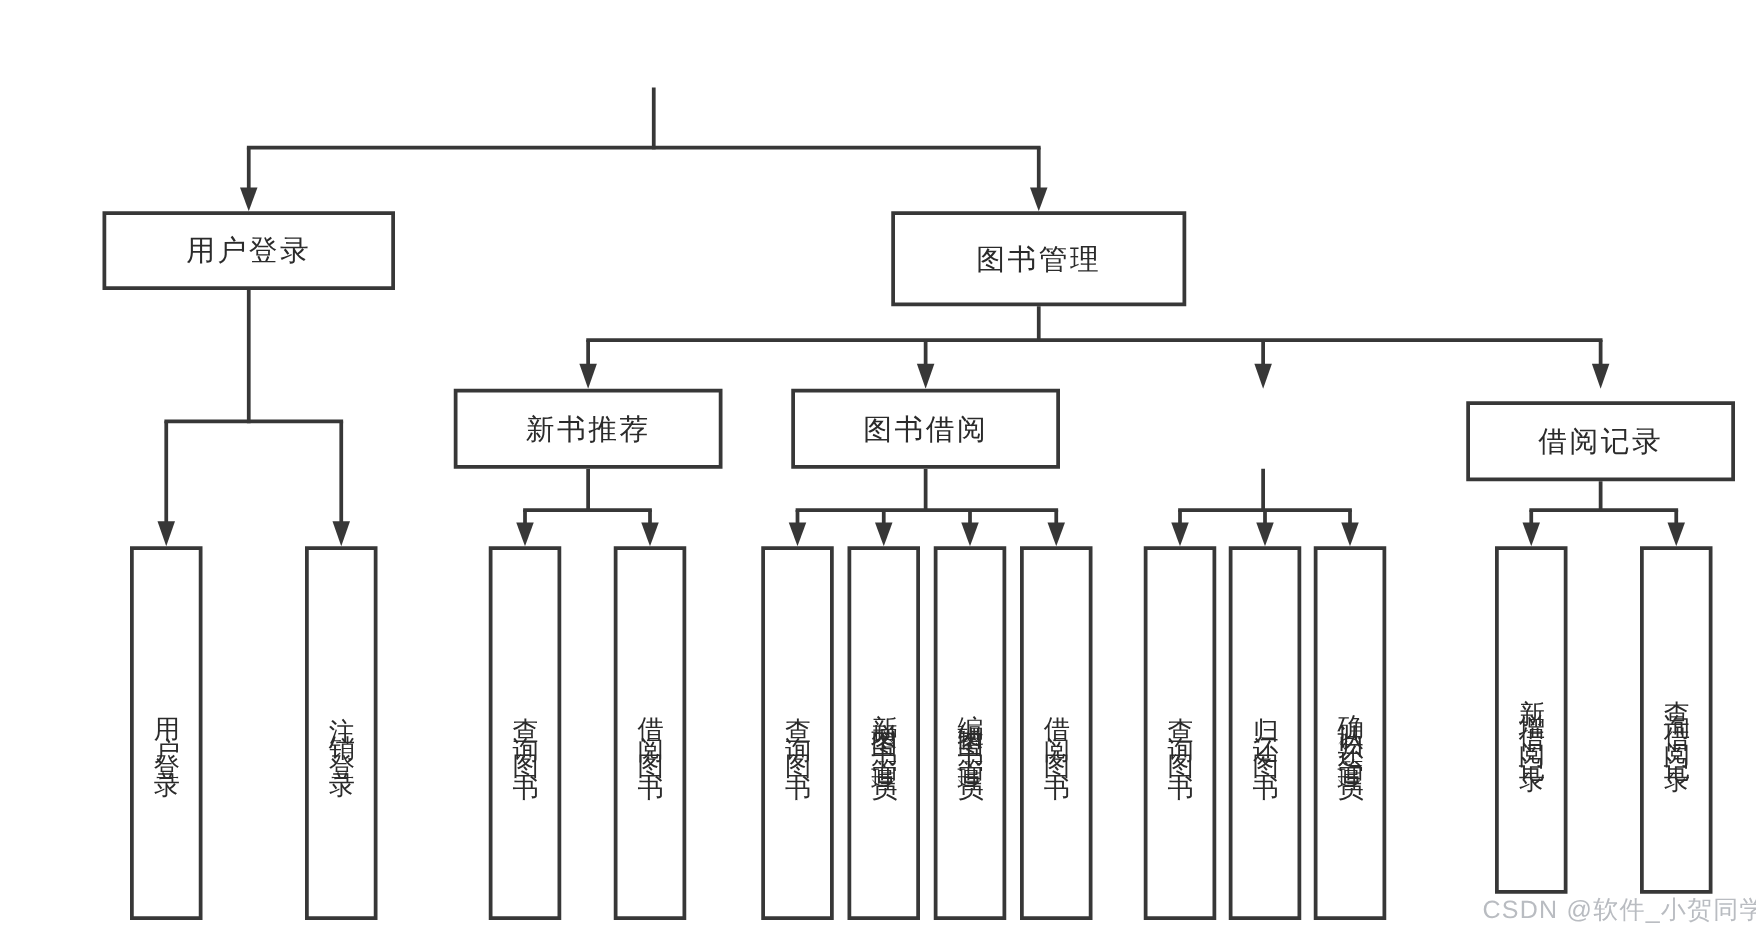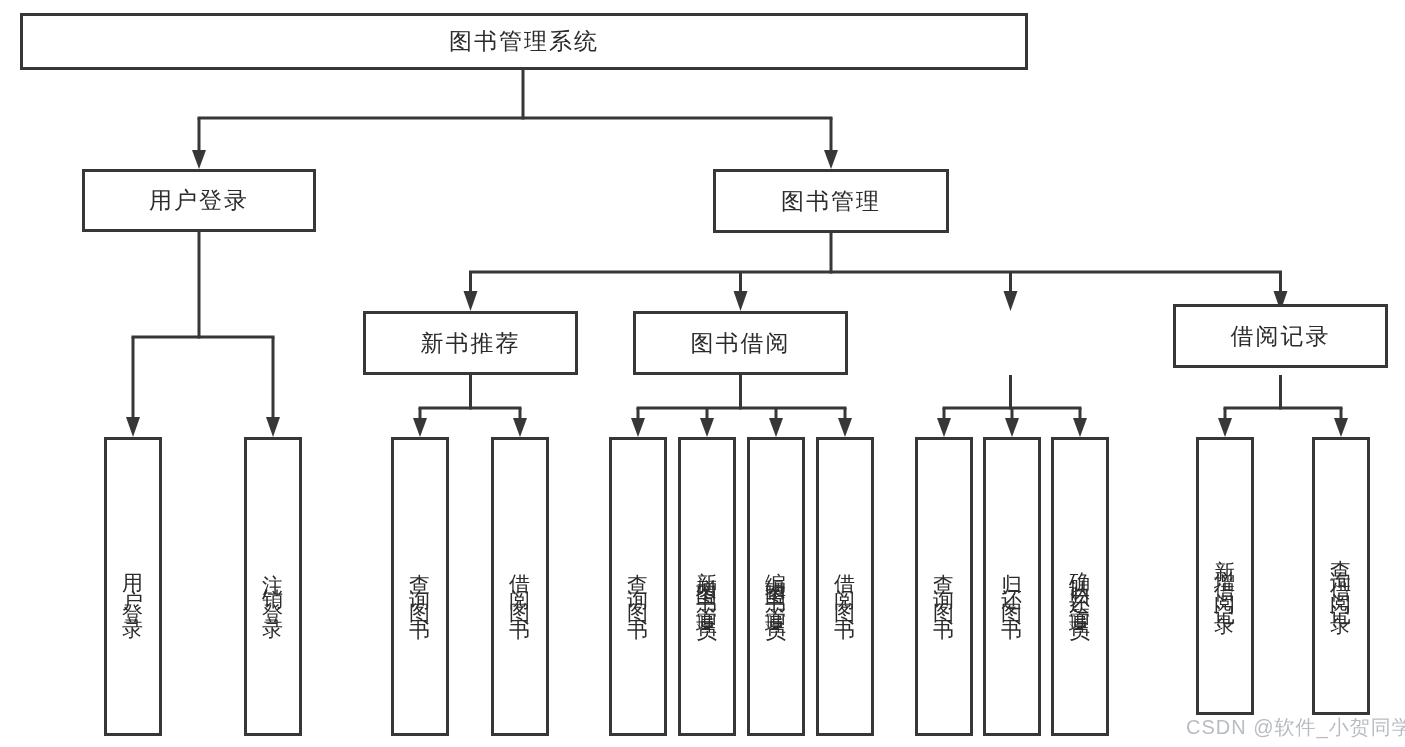--- a/index.html
+++ b/index.html
@@ -119,38 +119,35 @@
     <line class="w" x1="1012" y1="408" x2="1012" y2="420"></line>
     <polygon class="ah" points="1005,418 1019,418 1012,437"></polygon>
     <line class="w" x1="1080" y1="408" x2="1080" y2="420"></line>
     <polygon class="ah" points="1073,418 1087,418 1080,437"></polygon>
     <line class="w" x1="1225" y1="408" x2="1225" y2="420"></line>
     <polygon class="ah" points="1218,418 1232,418 1225,437"></polygon>
     <line class="w" x1="1341" y1="408" x2="1341" y2="420"></line>
     <polygon class="ah" points="1334,418 1348,418 1341,437"></polygon>
   </svg>
 
-  <div class="box" style="left:20px;top:13px;width:1008px;height:57px;">
-    <span>图书管理系统</span>
-  </div>
 
   <div class="box" style="left:82px;top:169px;width:234px;height:63px;">
     <span>用户登录</span>
   </div>
-  <div class="box" style="left:713px;top:169px;width:236px;height:64px;">
+  <div class="box" style="left:713px;top:169px;width:236px;height:76px;">
     <span>图书管理</span>
   </div>
 
   <div class="box" style="left:363px;top:311px;width:215px;height:64px;">
     <span>新书推荐</span>
   </div>
   <div class="box" style="left:633px;top:311px;width:215px;height:64px;text-align:center;">
     <span>图书借阅</span>
   </div>
-  <div class="box" style="left:1173px;top:304px;width:215px;height:64px;">
+  <div class="box" style="left:1173px;top:321px;width:215px;height:64px;">
     <span>借阅记录</span>
   </div>
 
   <div class="leaf" style="left:104px;">
     <span class="vtext ls4">用户登录</span>
   </div>
   <div class="leaf" style="left:244px;">
     <span class="vtext ls4">注销登录</span>
   </div>
 

